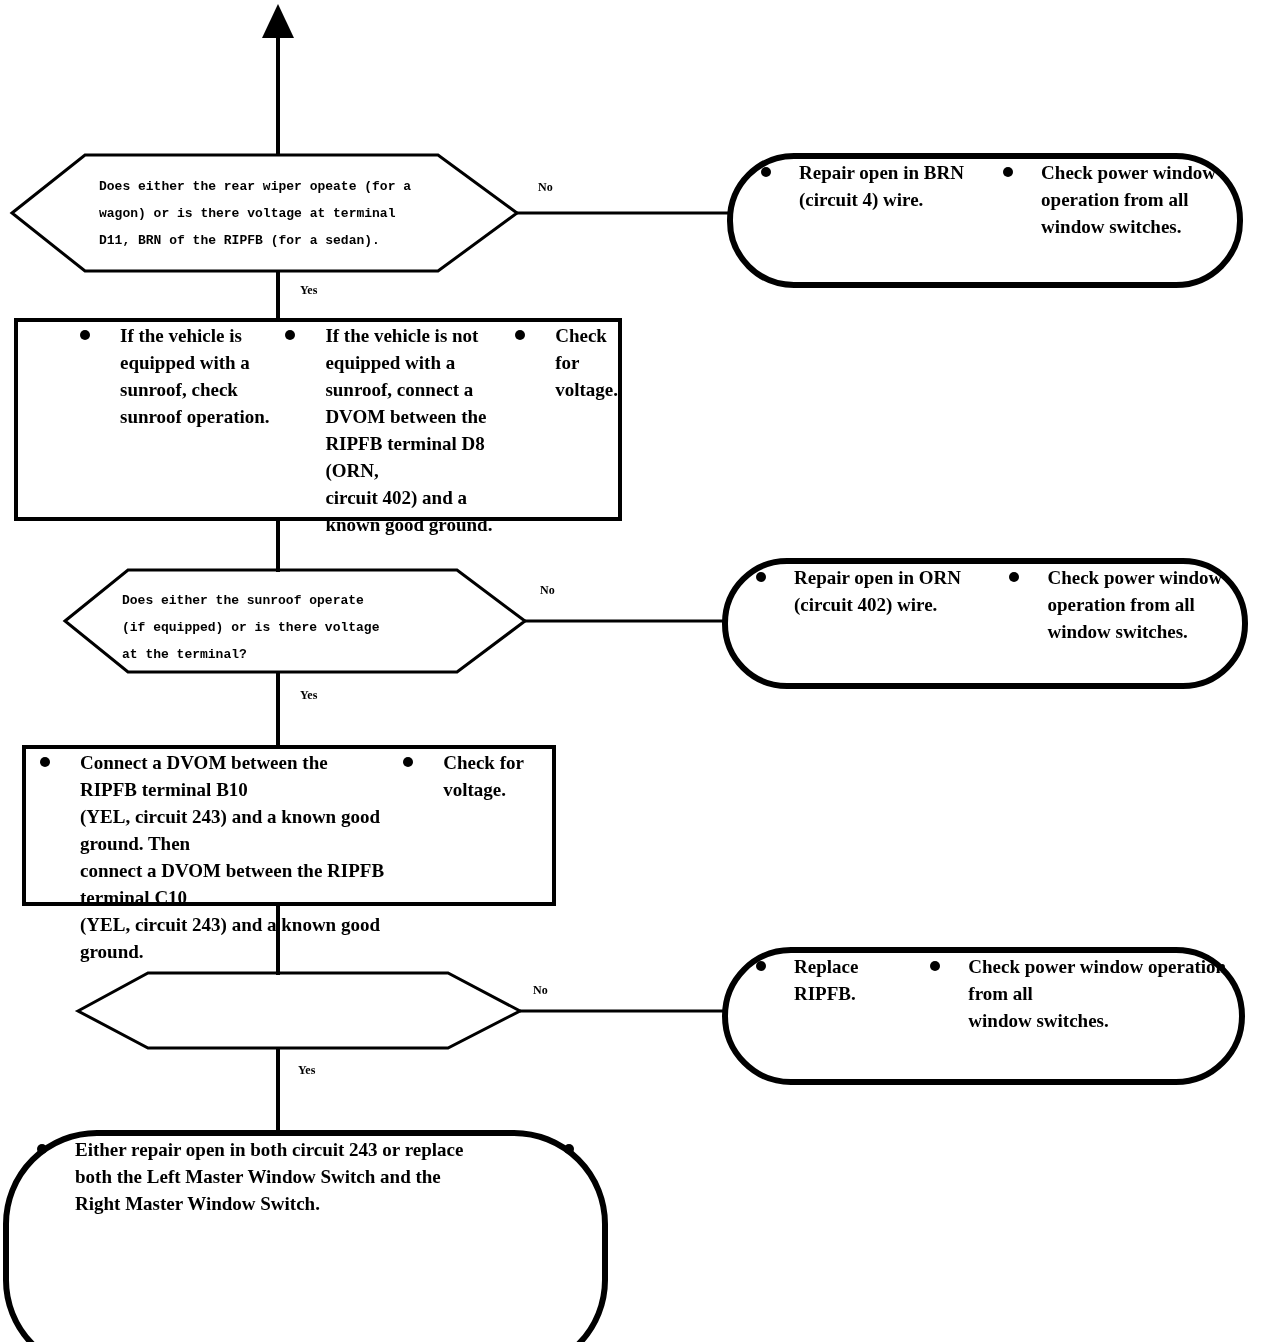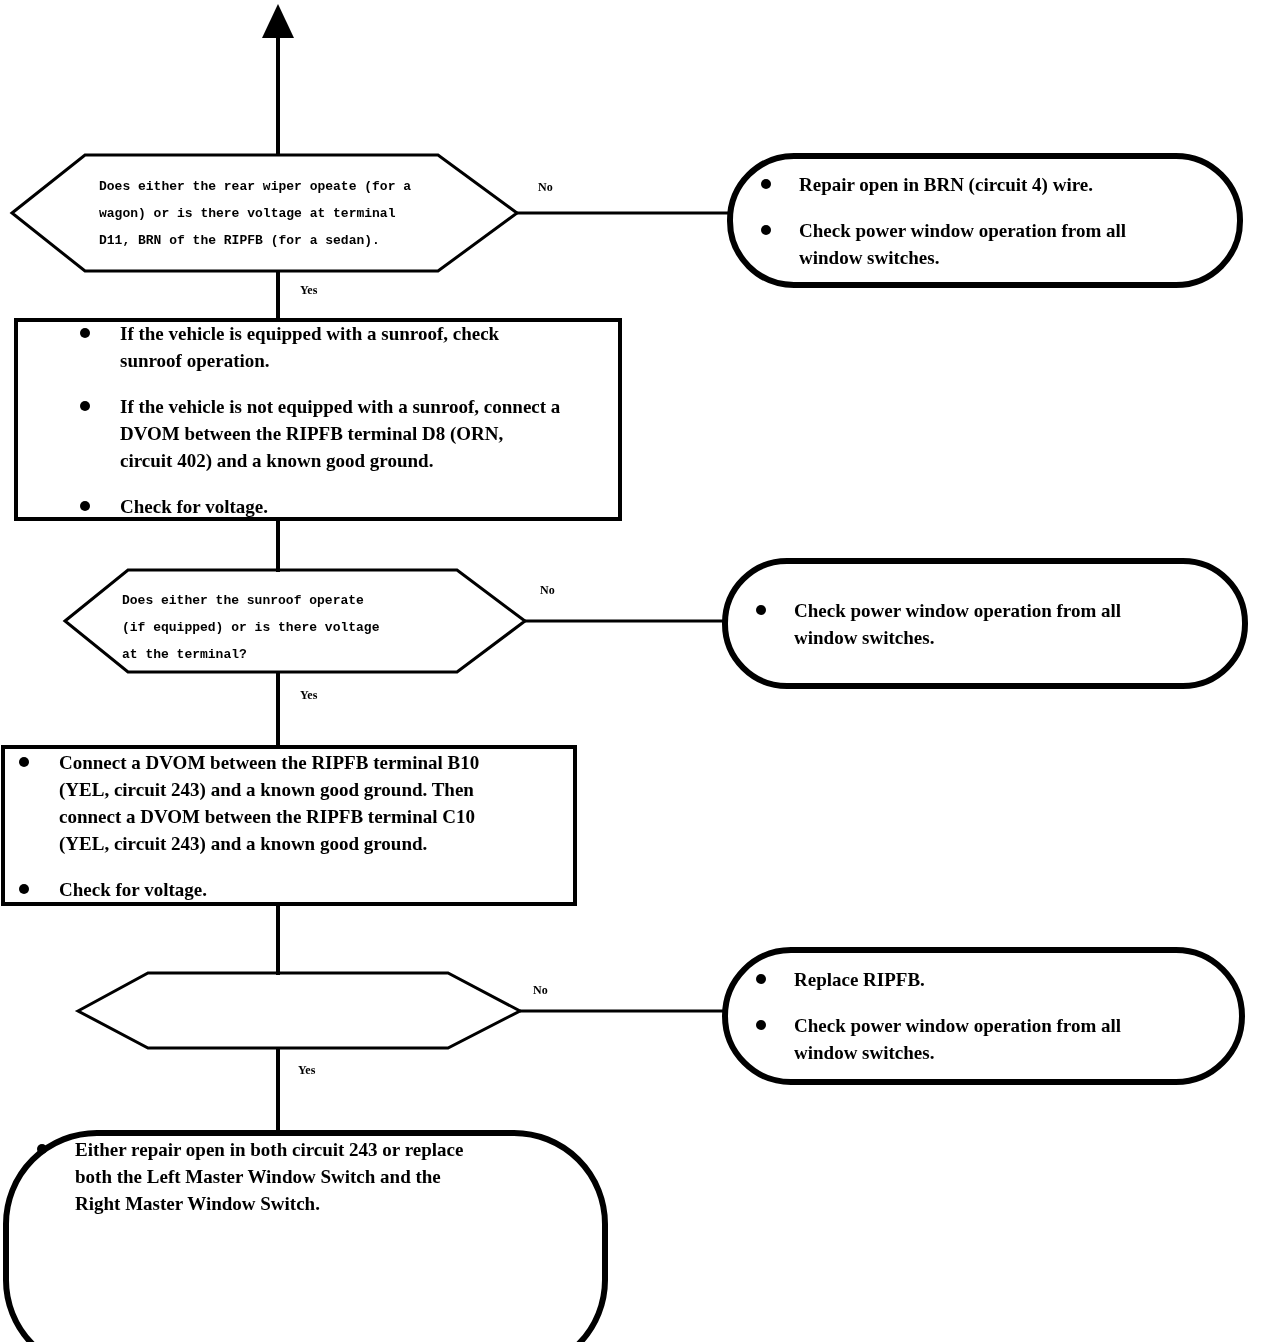--- a/index.html
+++ b/index.html
@@ -3,21 +3,21 @@
 <meta charset="utf-8">
 <style>
   html,body{margin:0;padding:0;background:#fff;}
   #canvas{
     position:relative;width:1280px;height:1342px;background:#ffffff;
     font-family:"Liberation Serif","DejaVu Serif",serif;color:#000;overflow:hidden;
   }
   #wires{position:absolute;left:0;top:0;width:1280px;height:1342px;}
   .node-text{position:absolute;font-size:13px;line-height:27px;font-weight:700;white-space:pre-line;font-family:Liberation Mono, monospace;}
   .edge-label{position:absolute;font-size:12px;line-height:22px;font-weight:700;}
-  .box{position:absolute;box-sizing:border-box;background:#fff;display:flex;flex-direction:column;justify-content:center;row-gap:19px;}
+  .box{position:absolute;box-sizing:border-box;background:#fff;display:flex;flex-direction:row;justify-content:center;row-gap:11px;}
   .rect-box{border:4px solid #000;}
   .stadium-box{border:6px solid #000;}
   .bullet-row{position:relative;}
   .bullet{position:absolute;width:10px;height:10px;border-radius:50%;background:#000;top:8px;}
   .btxt{display:block;font-size:19px;line-height:27px;font-weight:700;white-space:pre-line;}
   
   .rect-box .bullet-row{padding-left:54px;}
   .rect-box .bullet{left:14px;}
   .stadium-right .bullet-row{padding-left:66px;}
   .stadium-right .bullet{left:28px;}
@@ -87,26 +87,30 @@
 
   <div class="node-text" style="left:122px;top:581px;width:340px;margin-top:6px;">Does either the sunroof operate
 (if equipped) or is there voltage
 at the terminal?</div>
   <div class="edge-label" style="left:540px;top:579px;">No</div>
   <div class="edge-label" style="left:300px;top:684px;">Yes</div>
 
   <div class="box stadium-box stadium-right" style="left:722px;top:558px;width:526px;height:131px;border-radius:65px;">
     <div class="bullet-row">
       <span class="bullet"></span>
+      <span class="btxt">Repair open in ORN (circuit 402) wire.</span>
+    </div>
+    <div class="bullet-row">
+      <span class="bullet"></span>
       <span class="btxt">Check power window operation from all
 window switches.</span>
     </div>
   </div>
 
-  <div class="box rect-box" style="left:1px;top:745px;width:576px;height:161px;">
+  <div class="box rect-box" style="left:22px;top:745px;width:534px;height:161px;">
     <div class="bullet-row">
       <span class="bullet"></span>
       <span class="btxt">Connect a DVOM between the RIPFB terminal B10
 (YEL, circuit 243) and a known good ground. Then
 connect a DVOM between the RIPFB terminal C10
 (YEL, circuit 243) and a known good ground.</span>
     </div>
     <div class="bullet-row">
       <span class="bullet"></span>
       <span class="btxt">Check for voltage.</span>

